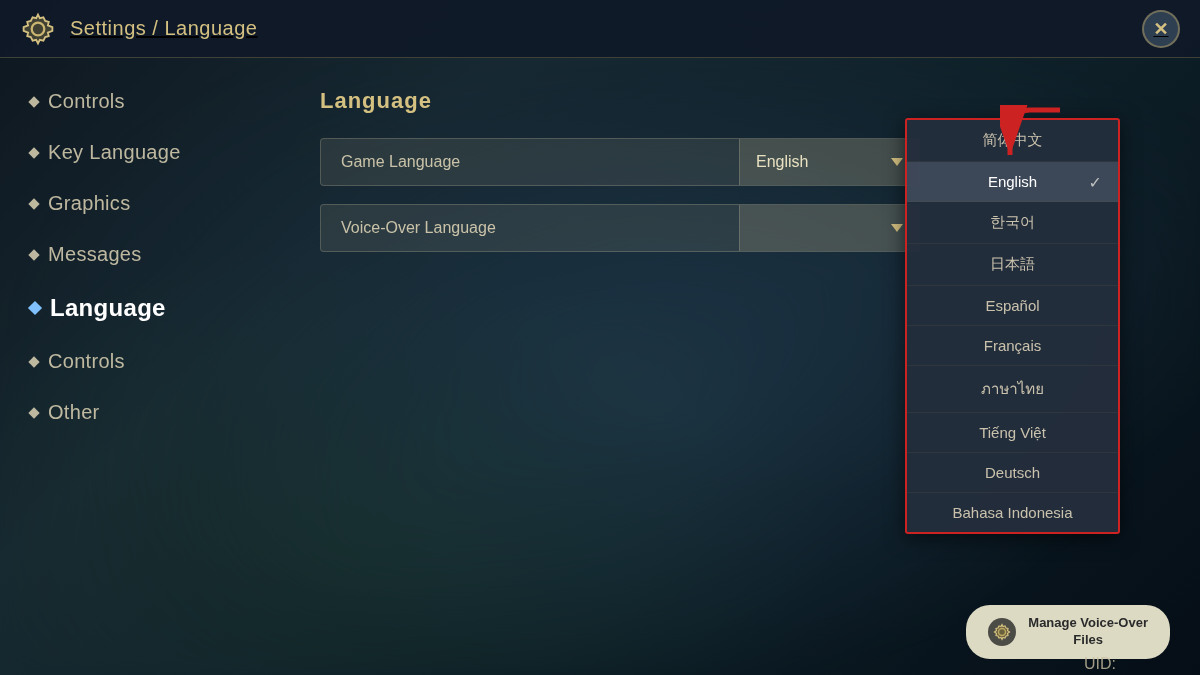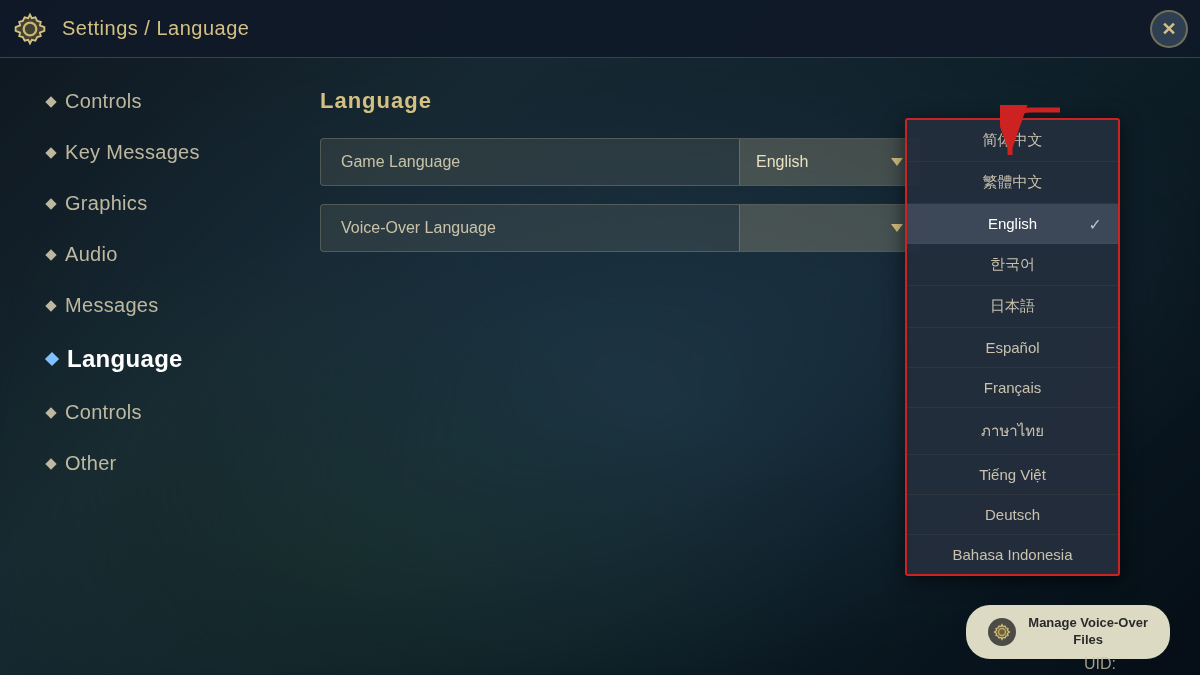--- a/index.html
+++ b/index.html
@@ -45,22 +45,23 @@
       position: absolute;
       top: 0;
       left: 0;
       right: 0;
       height: 58px;
       background: rgba(15, 25, 40, 0.92);
       border-bottom: 1px solid rgba(180,160,100,0.3);
       display: flex;
       align-items: center;
       justify-content: space-between;
-      padding: 0 12px;
+      padding: 0 20px;
       z-index: 10;
+      text-decoration: underline;
     }
 
     #topbar-left {
       display: flex;
       align-items: center;
       gap: 14px;
     }
 
     #gear-icon {
       width: 36px;
@@ -111,21 +112,20 @@
 
     .sidebar-item {
       display: flex;
       align-items: center;
       gap: 10px;
       padding: 12px 30px;
       color: rgba(220,210,180,0.85);
       font-size: 20px;
       cursor: pointer;
       letter-spacing: 0.3px;
-      margin-left: 17px;
     }
 
     .sidebar-item.active {
       color: #ffffff;
       font-size: 24px;
       font-weight: 600;
     }
 
     .sidebar-item .diamond {
       width: 8px;
@@ -331,29 +331,25 @@
 
 <div id="main">
 
   <div id="sidebar">
   <div class="sidebar-item">
         <div class="diamond"></div>
         <span>Controls</span>
       </div>
       <div class="sidebar-item">
         <div class="diamond"></div>
-        <span>Key Messages</span>
+        <span>Key Language</span>
       </div>
       <div class="sidebar-item">
         <div class="diamond"></div>
         <span>Graphics</span>
-      </div>
-      <div class="sidebar-item">
-        <div class="diamond"></div>
-        <span>Audio</span>
       </div>
       <div class="sidebar-item">
         <div class="diamond"></div>
         <span>Messages</span>
       </div>
       <div class="sidebar-item active">
         <div class="diamond"></div>
         <span>Language</span>
       </div>
       <div class="sidebar-item">
@@ -382,21 +378,20 @@
       <div class="setting-value">
         <span></span>
         <div class="dropdown-arrow"></div>
       </div>
     </div>
   </div>
 </div>
 
 <div id="dropdown">
 <div class="dropdown-item">简体中文</div>
-    <div class="dropdown-item">繁體中文</div>
     <div class="dropdown-item selected">English<span class="checkmark">✓</span></div>
     <div class="dropdown-item">한국어</div>
     <div class="dropdown-item">日本語</div>
     <div class="dropdown-item">Español</div>
     <div class="dropdown-item">Français</div>
     <div class="dropdown-item">ภาษาไทย</div>
     <div class="dropdown-item">Tiếng Việt</div>
     <div class="dropdown-item">Deutsch</div>
     <div class="dropdown-item">Bahasa Indonesia</div>
   </div>

